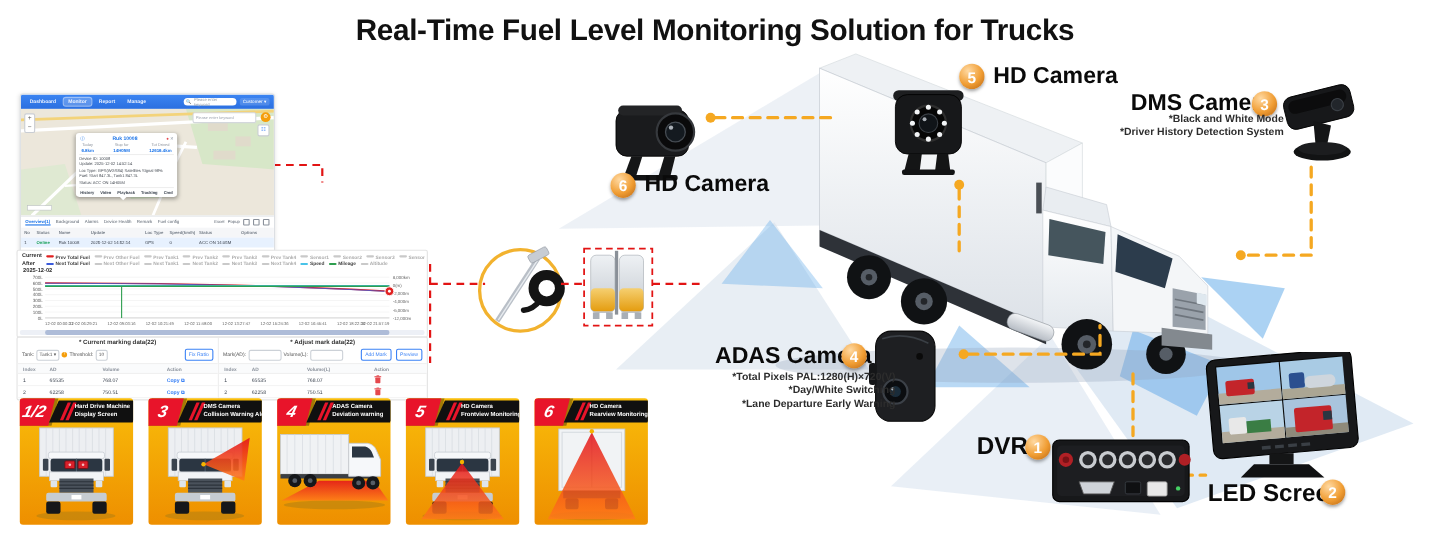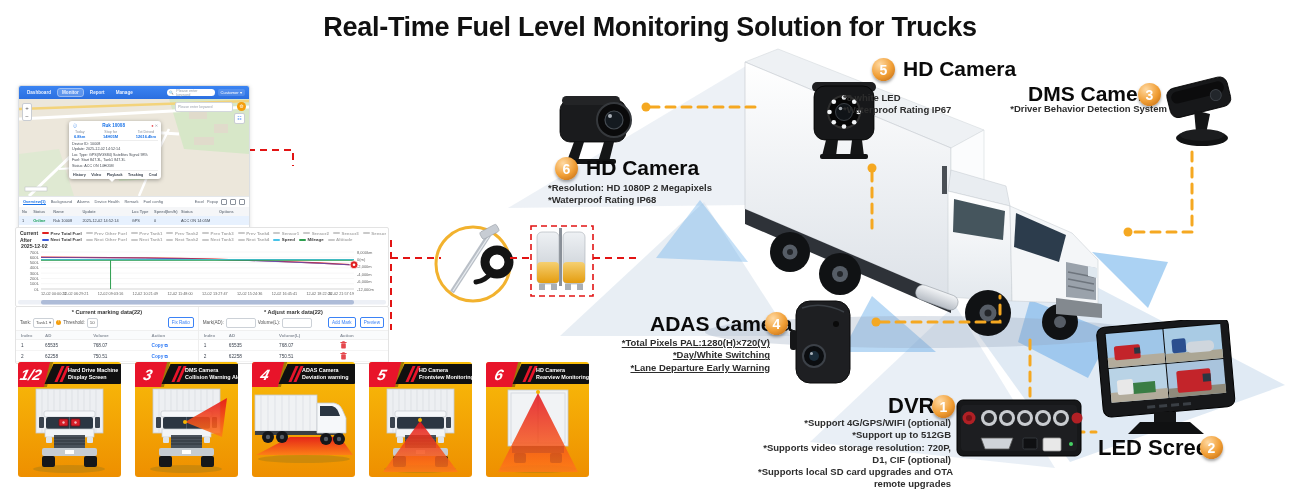--- a/index.html
+++ b/index.html
@@ -632,56 +632,41 @@
           <rect x="76" y="84" width="8" height="3"></rect>
           <rect x="88" y="84" width="8" height="3"></rect>
         </g>
     </g>
     <rect x="62" y="92" width="22" height="10" fill="#141516"></rect>
     <polygon points="48,102 98,102 112,114 36,114" fill="#101112"></polygon>
   </svg>
 
   <div class="num-badge" style="left:872px;top:58px;">5</div>
   <div class="co-label" style="left:903px;top:57px;">HD Camera</div>
-  <div class="bullets" id="b-hd5" style="left:843px;top:92px;">
-      <div>*8 white LED</div>
-      <div>*Waterproof Rating IP67</div>
-    </div>
 
   <div class="num-badge" style="left:555px;top:157px;">6</div>
   <div class="co-label" style="left:586px;top:156px;">HD Camera</div>
-  <div class="bullets" id="b-hd6" style="left:548px;top:182px;">
-      <div>*Resolution:  HD 1080P 2 Megapixels</div>
-      <div>*Waterproof Rating IP68</div>
-    </div>
 
   <div class="co-label" style="left:1028px;top:82px;">DMS Camera</div>
   <div class="num-badge" style="left:1138px;top:83px;">3</div>
   <div class="bullets right" id="b-dms" style="left:955px;top:103px;width:212px;">
-      <div>*Driver Behavior Detection System</div>
+      <div>*Black and White Mode</div>
+      <div>*Driver History Detection System</div>
     </div>
 
   <div class="co-label" style="left:650px;top:312px;">ADAS Camera</div>
   <div class="num-badge" style="left:765px;top:312px;">4</div>
-  <div class="bullets right" id="b-adas" style="left:580px;top:337px;width:190px;text-decoration:underline;">
+  <div class="bullets right" id="b-adas" style="left:624px;top:337px;width:190px;">
       <div>*Total Pixels PAL:1280(H)×720(V)</div>
       <div>*Day/White Switching</div>
       <div>*Lane Departure Early Warning</div>
     </div>
 
   <div class="co-label" style="left:888px;top:393px;font-size:22px;">DVR</div>
   <div class="num-badge" style="left:932px;top:395px;">1</div>
-  <div class="bullets right" id="b-dvr" style="left:758px;top:417px;width:193px;">
-      <div>*Support 4G/GPS/WIFI (optional)</div>
-      <div>*Support up to 512GB</div>
-      <div>*Supports video storage resolution: 720P,</div>
-      <div>D1, CIF (optional)</div>
-      <div>*Supports local SD card upgrades and OTA</div>
-      <div>remote upgrades</div>
-    </div>
 
   <div class="co-label" style="left:1098px;top:435px;font-size:22px;">LED Screen</div>
   <div class="num-badge" style="left:1200px;top:436px;">2</div>
 
   <div id="thumbs">
       <div class="thumb" style="left: 18px;">
         <div class="t-num">1/2</div>
         <div class="t-band">
           <div class="t-lines">
             <div>Hard Drive Machine</div>

